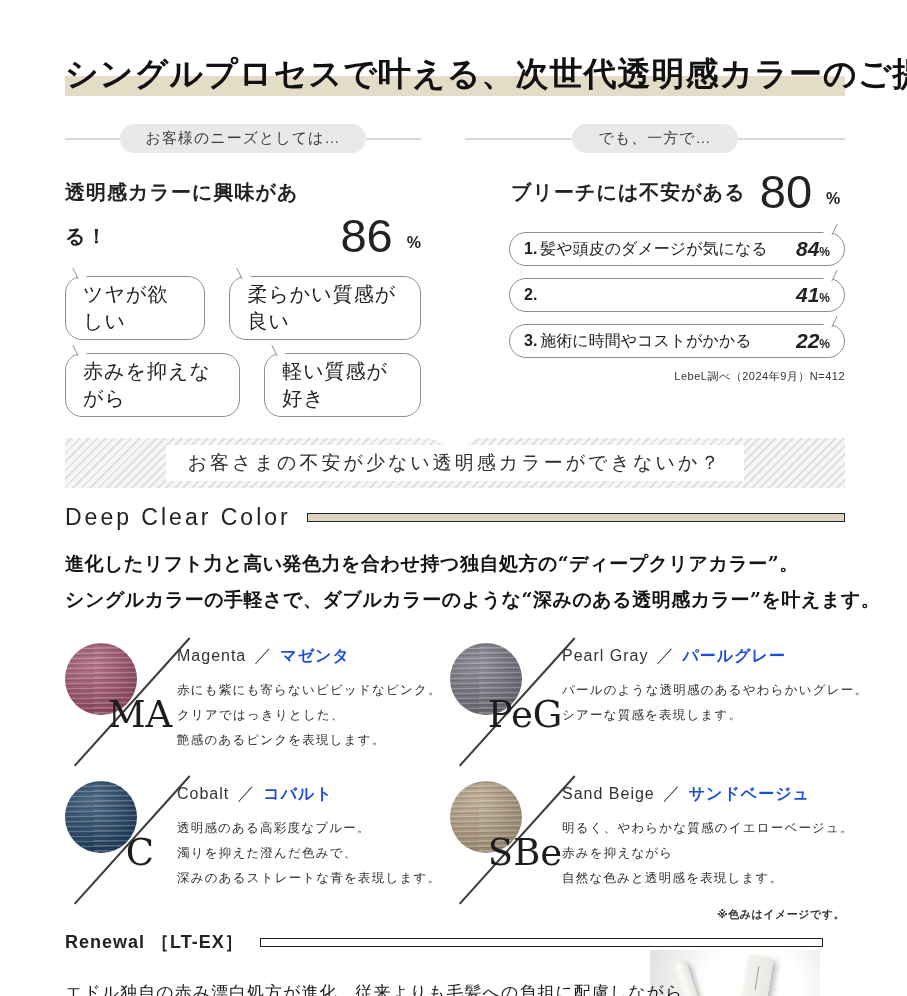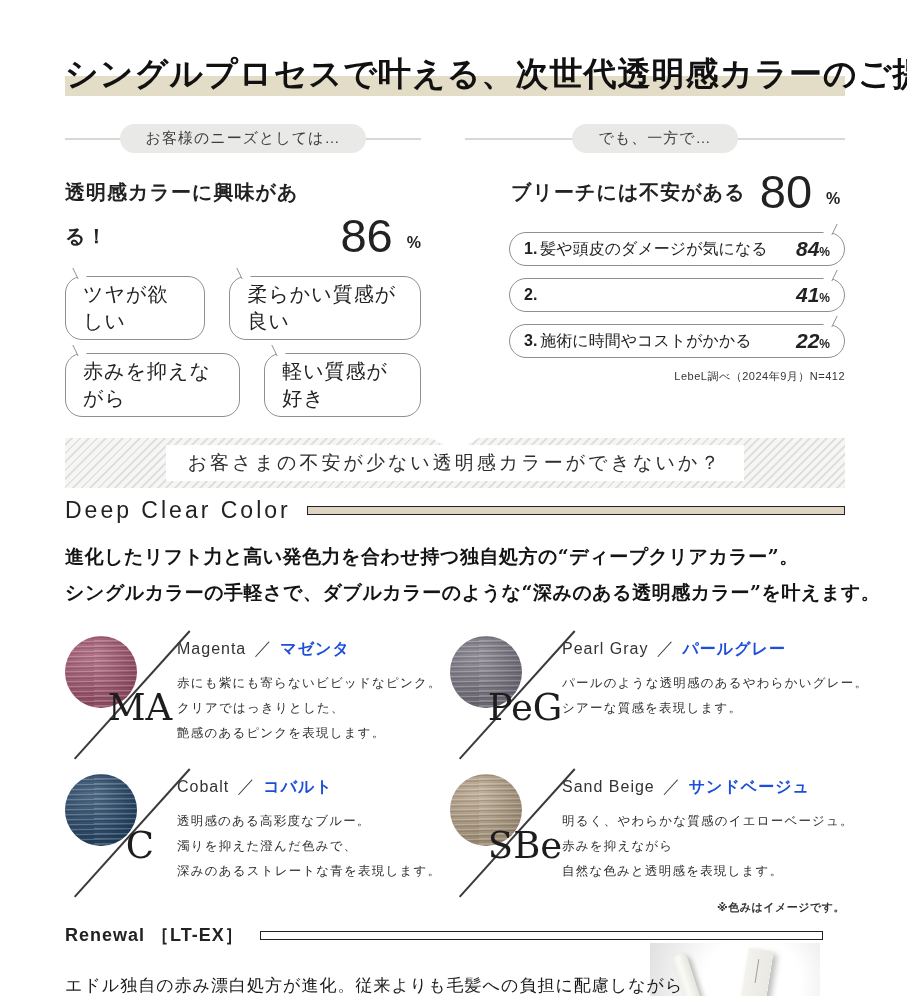--- a/index.html
+++ b/index.html
@@ -46,21 +46,21 @@
   
   .q-banner{position:relative;margin-top:8px;height:50px;
     background:repeating-linear-gradient(135deg,#f6f6f5 0 4px,#e0e0df 4px 6px);
     display:flex;align-items:center;justify-content:center;}
   .q-banner::before{content:"";position:absolute;top:0;left:50%;margin-left:-24px;
     width:0;height:0;border-left:24px solid transparent;border-right:24px solid transparent;
     border-top:13px solid #fff;}
   .q-text{background:#fff;padding:5px 22px;font-size:19px;letter-spacing:3px;color:#2e2e2e;}
 
   
-  .sec-head{display:flex;align-items:center;margin-top:9px;}
+  .sec-head{display:flex;align-items:center;margin-top:16px;}
   .sec-head .t{font-size:23px;letter-spacing:3px;color:#222;white-space:nowrap;}
   .rule-bar{flex:1;height:7px;border:1.5px solid #222;margin-left:16px;}
   .bar-beige{background:#ddd5c1;}
   .bar-white{background:#fff;}
 
   .intro{margin-top:14px;font-family:"DejaVu Serif","Liberation Serif",serif;font-weight:700;
     font-size:19px;line-height:36px;color:#141414;letter-spacing:0.5px;white-space:nowrap;}
 
   
   .swatch-grid{display:grid;grid-template-columns:385px 395px;row-gap:12px;margin-top:24px;}

